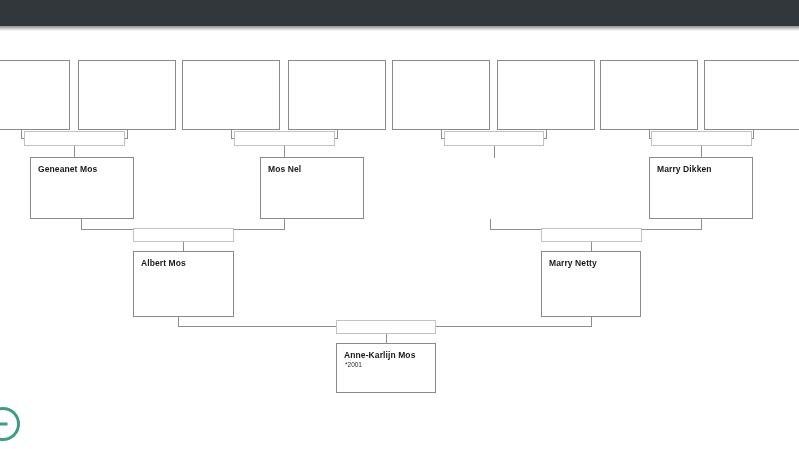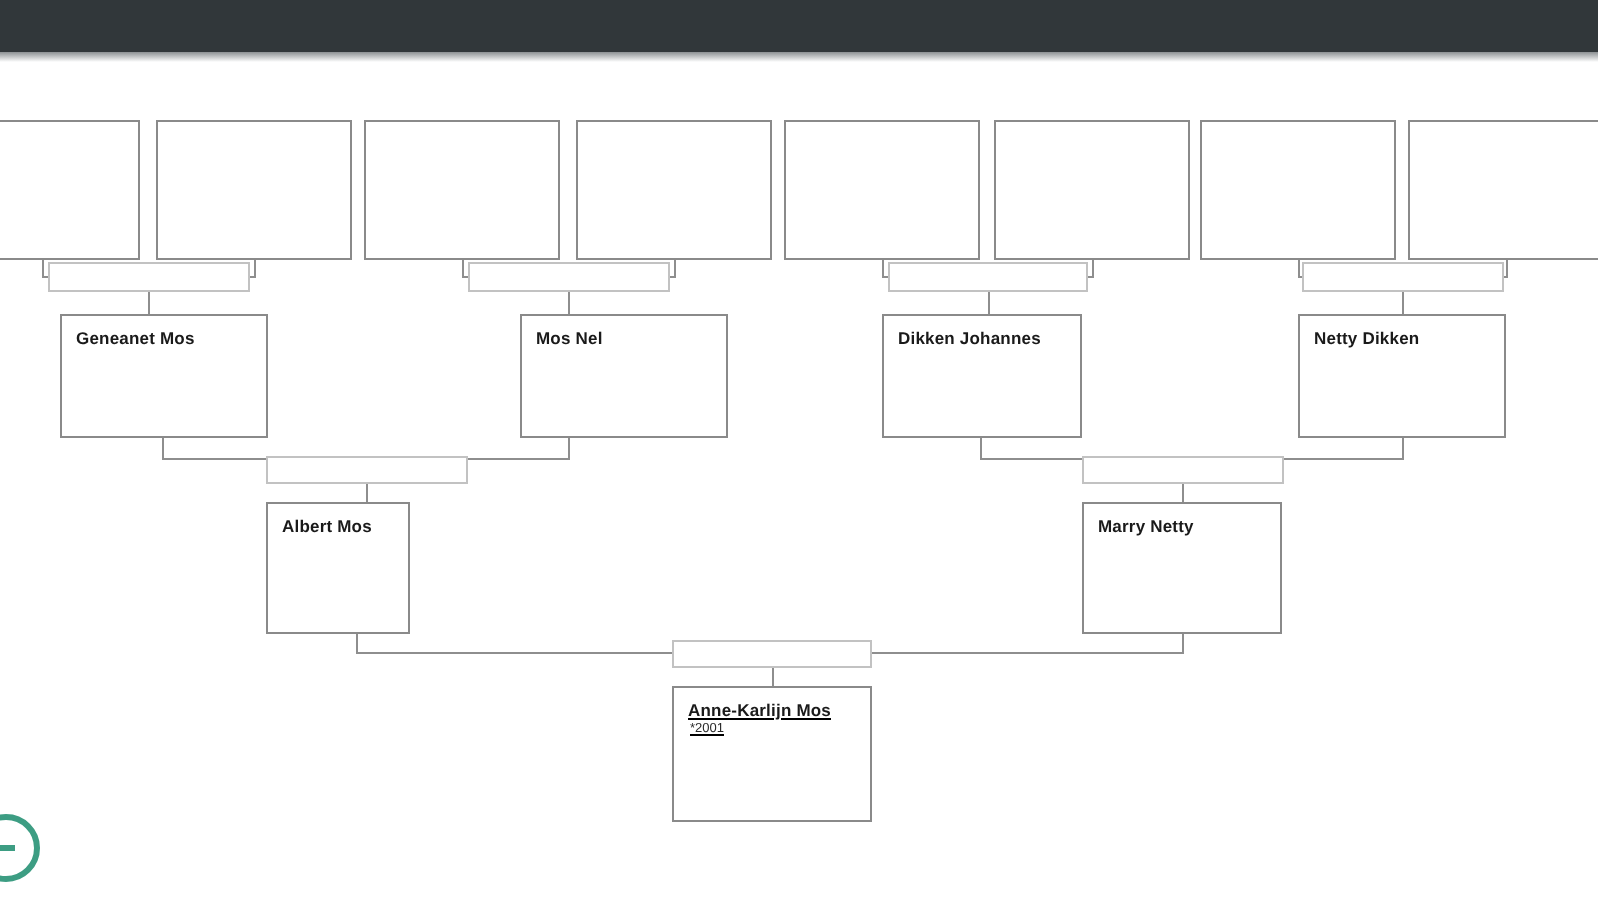--- a/index.html
+++ b/index.html
@@ -180,59 +180,56 @@
   <div class="line-v" style="left:701px; top:146px; height:12px;"></div>
 
   <div class="person-box" style="left:30px; top:157px; width:104px; height:62px;">
     <span class="person-name">Geneanet Mos</span>
   </div>
 
   <div class="person-box" style="left:232px; top:157px; width:104px; height:62px;margin-left:28px;">
     <span class="person-name">Mos Nel</span>
   </div>
 
-  <div class="person-box" style="left:441px; top:157px; width:100px; height:62px;">
-    <span class="person-name">Dikken Johannes</span>
-  </div>
 
   <div class="person-box" style="left:649px; top:157px; width:104px; height:62px;">
-    <span class="person-name">Netty Dikken</span>
+    <span class="person-name">Marry Dikken</span>
   </div>
 
   <div class="line-v" style="left:81px;  top:219px; height:11px;"></div>
   <div class="line-v" style="left:284px; top:219px; height:11px;"></div>
   <div class="line-h" style="left:81px;  top:229px; width:204px;"></div>
 
   <div class="line-v" style="left:490px; top:219px; height:11px;"></div>
   <div class="line-v" style="left:701px; top:219px; height:11px;"></div>
   <div class="line-h" style="left:490px; top:229px; width:212px;"></div>
 
   <div class="union-bar" style="left:133px; top:228px; width:101px; height:14px;"></div>
   <div class="union-bar" style="left:541px; top:228px; width:101px; height:14px;"></div>
 
   <div class="line-v" style="left:183px; top:242px; height:10px;"></div>
   <div class="line-v" style="left:591px; top:242px; height:10px;"></div>
 
-  <div class="person-box" style="left:133px; top:251px; width:72px; height:66px;">
+  <div class="person-box" style="left:133px; top:251px; width:101px; height:66px;">
     <span class="person-name">Albert Mos</span>
   </div>
 
   <div class="person-box" style="left:541px; top:251px; width:100px; height:66px;">
     <span class="person-name">Marry Netty</span>
   </div>
 
   <div class="line-v" style="left:178px; top:317px; height:10px;"></div>
   <div class="line-v" style="left:591px; top:317px; height:10px;"></div>
   <div class="line-h" style="left:178px; top:326px; width:414px;"></div>
 
   <div class="union-bar" style="left:336px; top:320px; width:100px; height:14px;"></div>
 
   <div class="line-v" style="left:386px; top:334px; height:10px;"></div>
 
-  <div class="person-box" style="left:336px; top:343px; width:100px; height:68px;text-decoration:underline;">
+  <div class="person-box" style="left:336px; top:343px; width:100px; height:50px;">
     <span class="person-name">Anne-Karlijn Mos</span>
     <span class="person-date">*2001</span>
   </div>
 
 </div>
 
 <div id="watermark">
   <span class="gn-mark"></span>
 </div>
 

